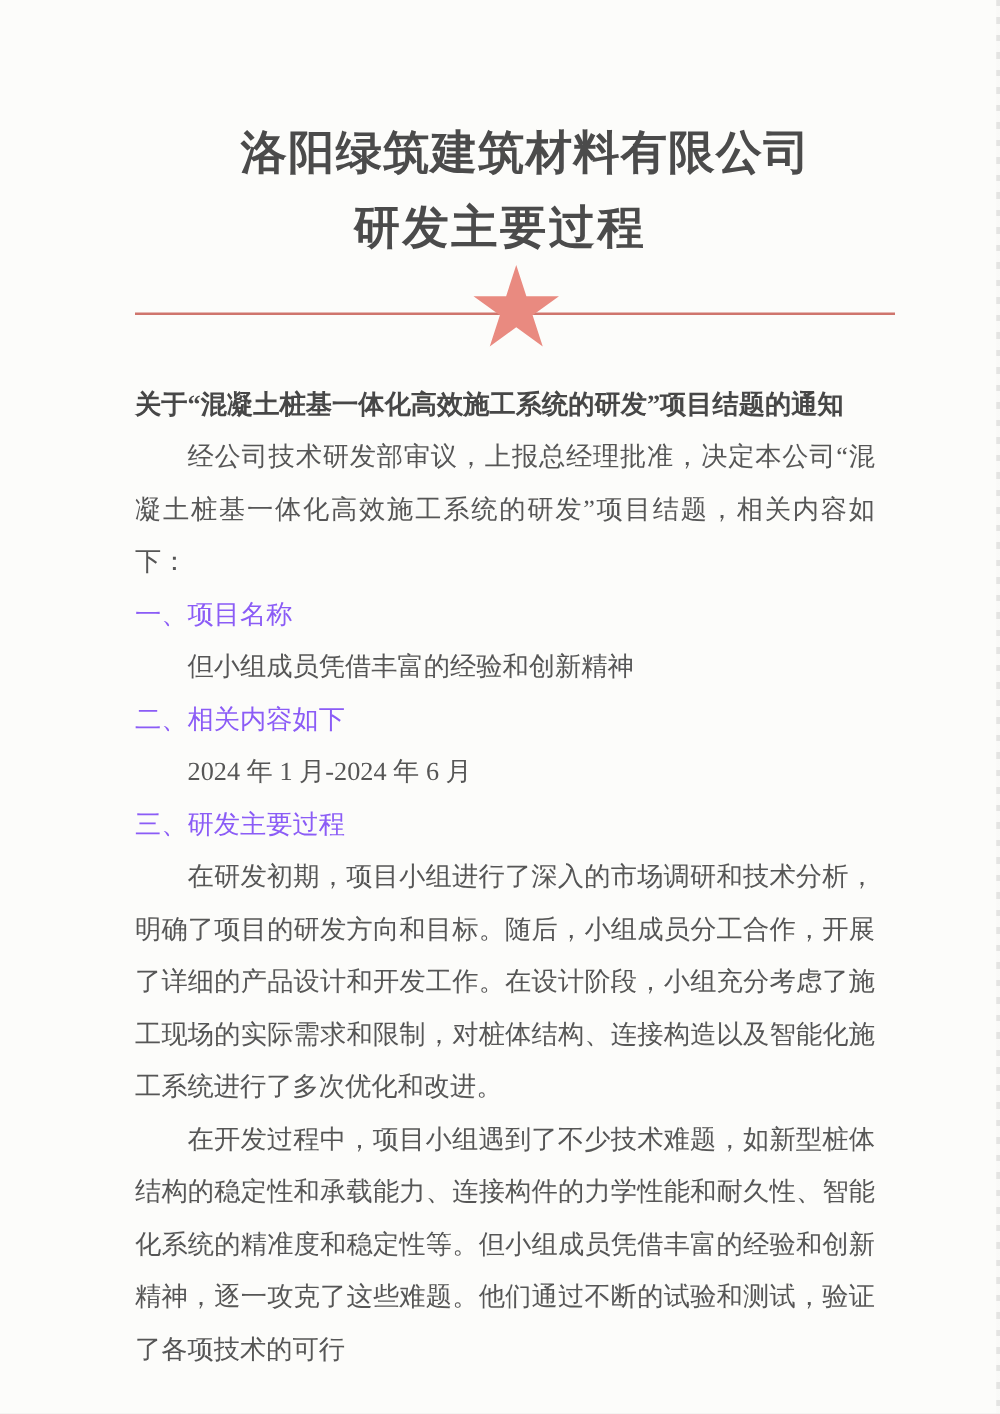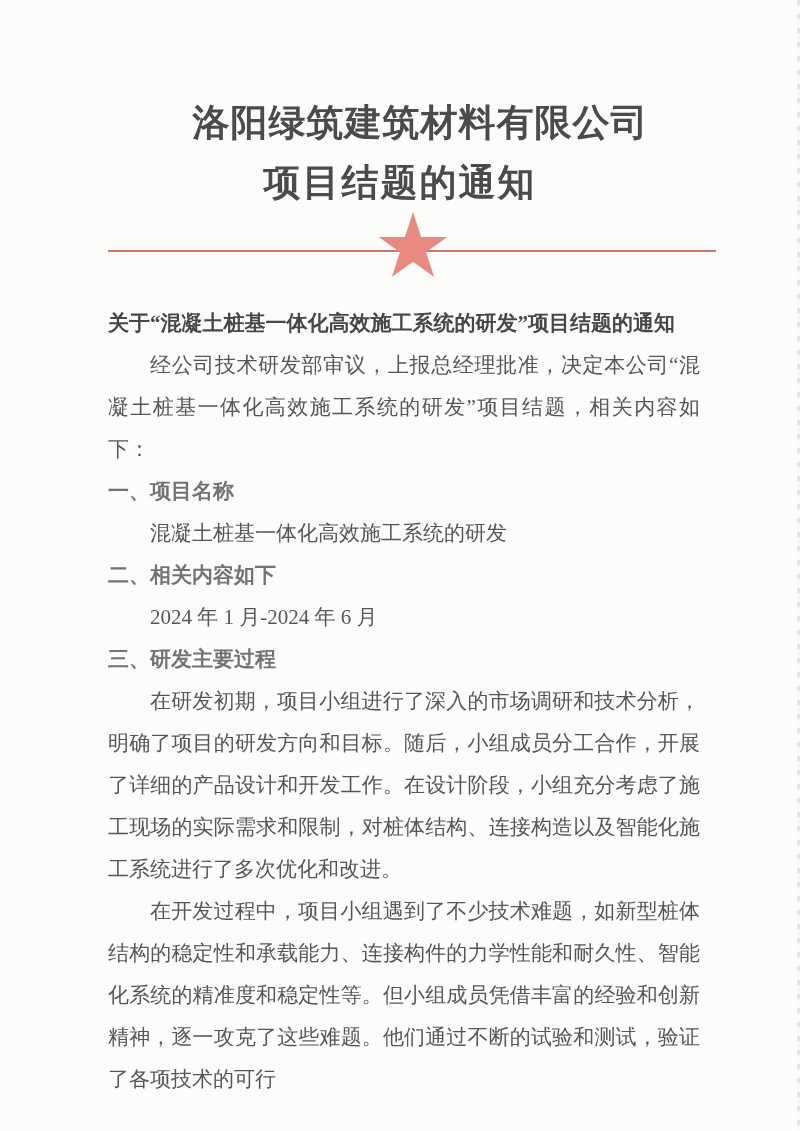--- a/index.html
+++ b/index.html
@@ -78,53 +78,53 @@
     text-align: justify;
     color: #565656;
   }
   .content p { margin: 0; }
   .notice-title {
     font-weight: 700;
     text-align: left;
     color: #474747;
   }
   .section-heading {
-    font-weight: 700;
-    color: #737373;
+    font-weight: 400;
+    color: #8b5cf6;
   }
   .indent { text-indent: 2em; }
 </style>
 </head>
 <body>
 
 <div class="page">
 
   <div class="scan-edge"></div>
 
   <div class="title-block">
     <h1 class="company-name">洛阳绿筑建筑材料有限公司</h1>
-    <h2 class="report-title">项目结题的通知</h2>
+    <h2 class="report-title">研发主要过程</h2>
   </div>
 
   <div class="divider">
     <div class="divider-line"></div>
     <svg class="divider-star" viewBox="0 0 72 66">
       <polygon points="36,0 44.1,24.9 70.2,24.9 49.1,40.2 57.2,65.1 36,49.8 14.8,65.1 22.9,40.2 1.8,24.9 27.9,24.9" fill="#e98a80"></polygon>
     </svg>
   </div>
 
   <div class="content">
 
     <p class="notice-title">关于“混凝土桩基一体化高效施工系统的研发”项目结题的通知</p>
 
 
     <p class="indent">经公司技术研发部审议，上报总经理批准，决定本公司“混凝土桩基一体化高效施工系统的研发”项目结题，相关内容如下：</p>
 
     <p class="section-heading">一、项目名称</p>
-    <p class="indent">混凝土桩基一体化高效施工系统的研发</p>
+    <p class="indent">但小组成员凭借丰富的经验和创新精神</p>
 
     <p class="section-heading">二、相关内容如下</p>
     <p class="indent">2024 年 1 月-2024 年 6 月</p>
 
     <p class="section-heading">三、研发主要过程</p>
     <p class="indent">在研发初期，项目小组进行了深入的市场调研和技术分析，明确了项目的研发方向和目标。随后，小组成员分工合作，开展了详细的产品设计和开发工作。在设计阶段，小组充分考虑了施工现场的实际需求和限制，对桩体结构、连接构造以及智能化施工系统进行了多次优化和改进。</p>
     <p class="indent">在开发过程中，项目小组遇到了不少技术难题，如新型桩体结构的稳定性和承载能力、连接构件的力学性能和耐久性、智能化系统的精准度和稳定性等。但小组成员凭借丰富的经验和创新精神，逐一攻克了这些难题。他们通过不断的试验和测试，验证了各项技术的可行</p>
 
   </div>
 </div>

